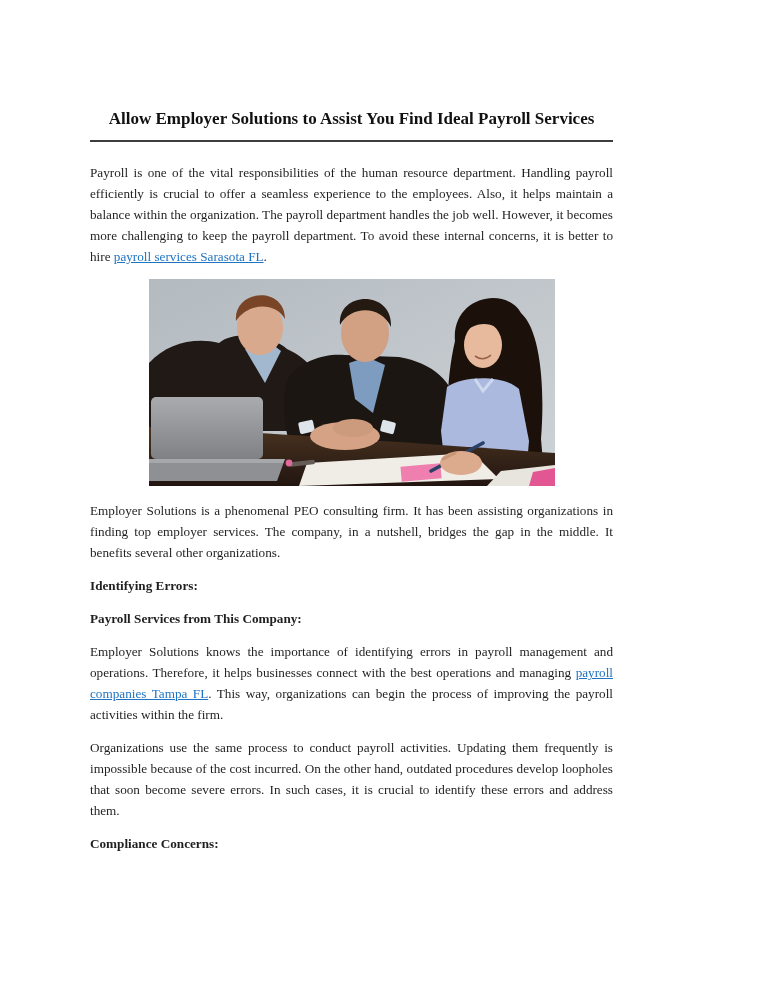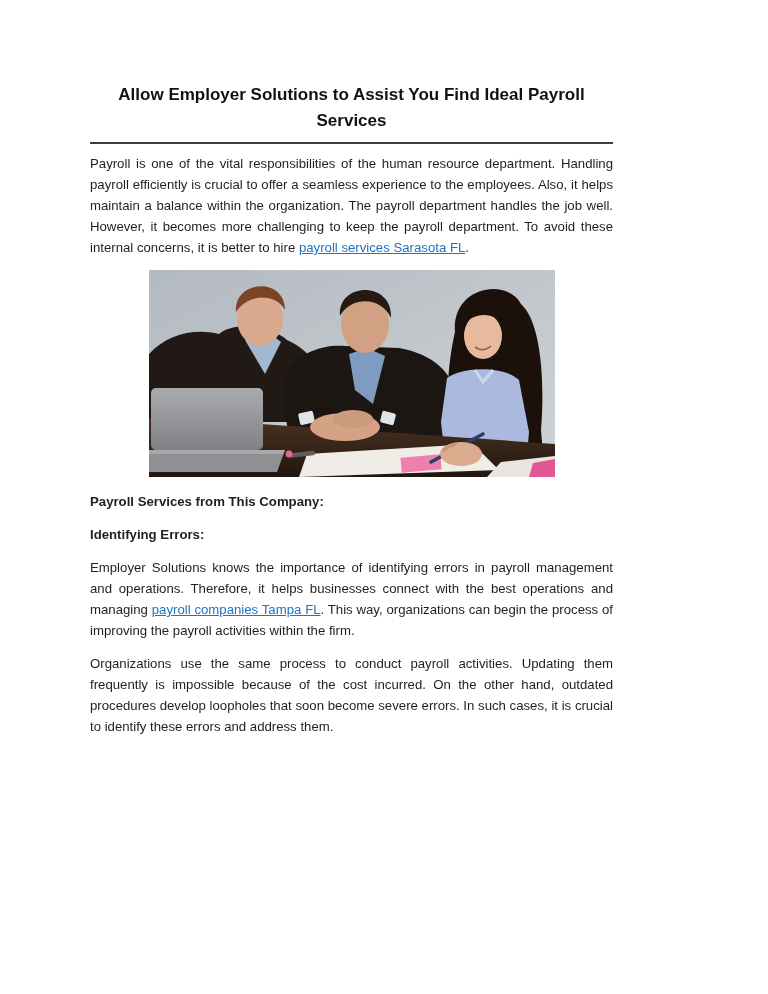--- a/index.html
+++ b/index.html
@@ -3,41 +3,41 @@
 <meta charset="utf-8">
 <style>
   html, body { margin: 0; padding: 0; background: #ffffff; }
   .page {
     position: relative;
     width: 703px;
     height: 994px;
     background: #ffffff;
     overflow: hidden;
     box-sizing: border-box;
-    padding: 82px 90px 0 90px;
-    font-family: Liberation Sans, sans-serif;
+    padding: 106px 90px 0 90px;
+    font-family: Liberation Serif, serif;
     font-size: 13.2px;
     line-height: 21px;
     color: #1f1f1f;
   }
   .doc-title {
     font-size: 17px;
     line-height: 26px;
     font-weight: bold;
     text-align: center;
     color: #111111;
     margin: 0;
     padding-bottom: 8px;
     border-bottom: 2px solid #3d3d3d;
   }
   .para {
     margin: 0 0 12px 0;
     text-align: justify;
   }
-  .para.first { margin-top: 9px; }
+  .para.first { margin-top: 20px; }
   .subhead {
     font-weight: bold;
     text-align: left;
     margin: 0 0 12px 0;
   }
   a.doclink {
     color: #1e73c2;
     text-decoration: underline;
     cursor: pointer;
   }
@@ -130,24 +130,26 @@
       </g>
 
       <g>
         <line x1="282" y1="192" x2="334" y2="164" stroke="#2b4066" stroke-width="3.6" stroke-linecap="round"></line>
         <ellipse cx="312" cy="184" rx="21" ry="12" fill="#dcab8e"></ellipse>
         <path d="M294,180 L306,174" stroke="#c89577" stroke-width="3" stroke-linecap="round"></path>
       </g>
     </svg>
   </div>
 
+  <p class="para">Employer Solutions is a phenomenal PEO consulting firm. It has been assisting organizations in finding top employer services. The company, in a nutshell, bridges the gap in the middle. It benefits several other organizations.</p>
+
+  <p class="subhead">Identifying Errors:</p>
 
   <p class="subhead">Payroll Services from This Company:</p>
-
-  <p class="subhead">Identifying Errors:</p>
 
   <p class="para"><span>Employer Solutions knows the importance of identifying errors in payroll management and operations. Therefore, it helps businesses connect with the best operations and managing </span><a class="doclink" href="#">payroll companies Tampa FL</a><span>. This way, organizations can begin the process of improving the payroll activities within the firm.</span></p>
 
   <p class="para">Organizations use the same process to conduct payroll activities. Updating them frequently is impossible because of the cost incurred. On the other hand, outdated procedures develop loopholes that soon become severe errors. In such cases, it is crucial to identify these errors and address them.</p>
 
+  <p class="subhead">Compliance Concerns:</p>
 
 
 </div>
 
 </body></html>

